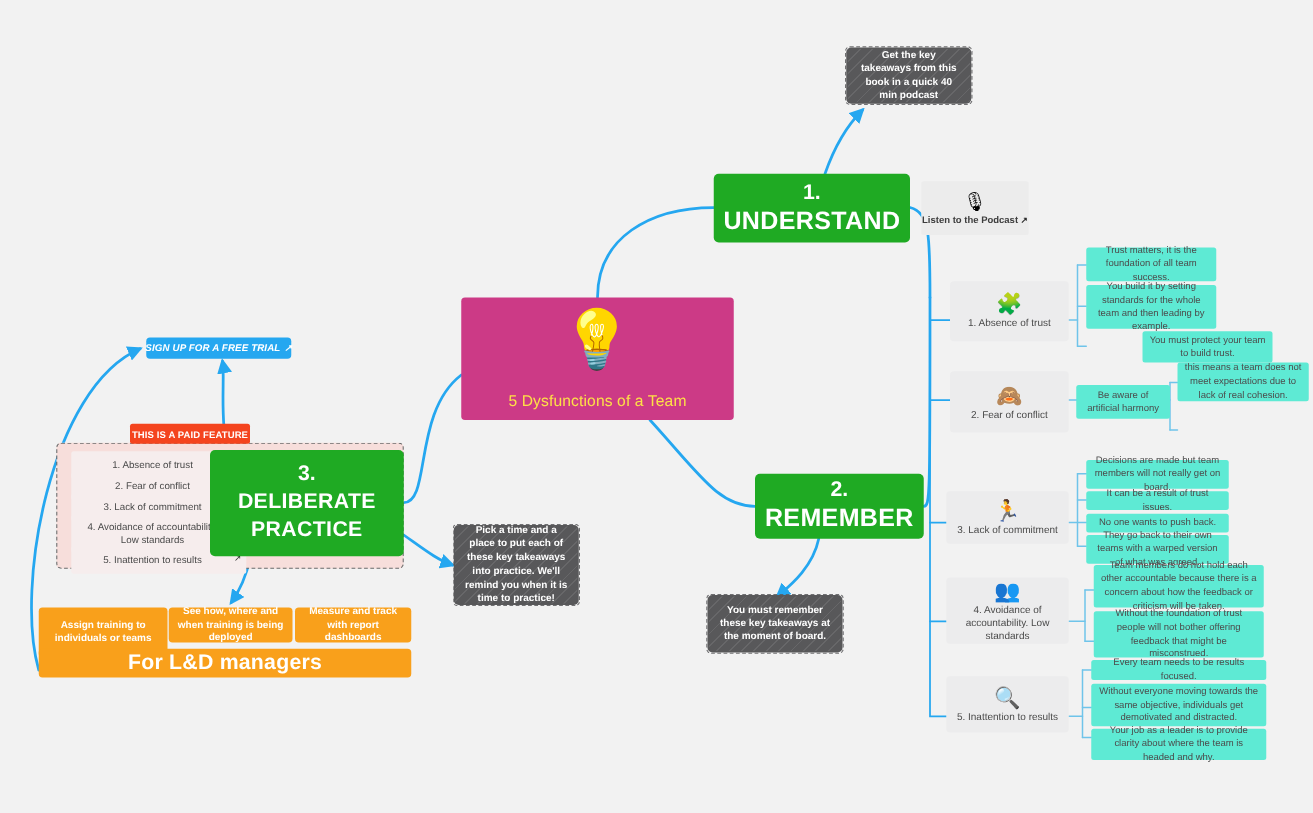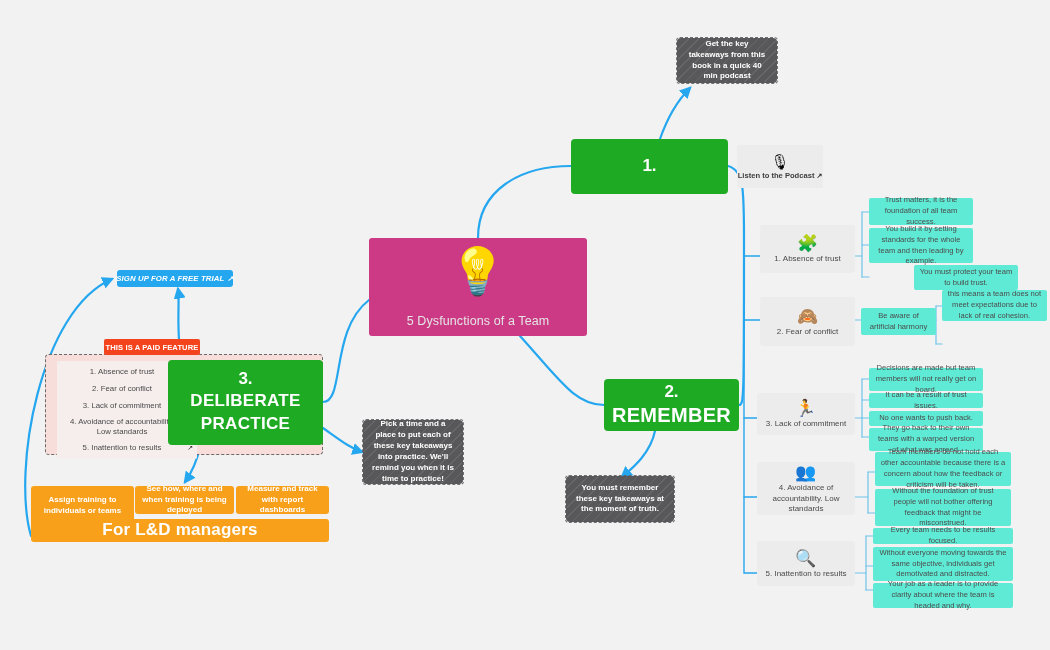--- a/index.html
+++ b/index.html
@@ -18,21 +18,21 @@
   .node{position:absolute;box-sizing:border-box;}
 
   
   .central{
     left:369px;top:238px;width:218px;height:98px;
     background:#cc3a86;border-radius:3px;
     display:flex;flex-direction:column;align-items:center;justify-content:flex-end;
     padding-bottom:8px;
   }
   .central .bulb{position:absolute;left:50%;top:10px;transform:translateX(-50%);font-size:46px;line-height:46px;}
-  .central .ctitle{color:#e5e5e5;font-size:12.5px;letter-spacing:.1px;}
+  .central .ctitle{color:#fde047;font-size:12.5px;letter-spacing:.1px;}
 
   
   .green{
     background:#1faa23;border-radius:4px;color:#fff;
     display:flex;flex-direction:column;align-items:center;justify-content:center;
     font-weight:bold;text-align:center;line-height:1.22;
   }
   .green .num{font-size:17px;font-weight:bold;}
   .green .word{font-size:20px;font-weight:bold;letter-spacing:.3px;}
   #n-understand{left:571px;top:139px;width:157px;height:55px;}
@@ -210,34 +210,35 @@
     </g>
   </svg>
 
   <div class="node central">
     <span class="bulb">💡</span>
     <span class="ctitle">5 Dysfunctions of a Team</span>
   </div>
 
   <div class="node green" id="n-understand">
     <span class="num">1.</span>
+    <span class="word">UNDERSTAND</span>
   </div>
 
   <div class="node" id="podcast-card">
     <span class="mic">🎙</span>
     <span class="plabel"><span>Listen to the Podcast</span><span class="extlink">↗</span></span>
   </div>
 
   <div class="node sketch" id="s-podcast">Get the key takeaways from this book in a quick 40 min podcast</div>
 
   <div class="node green" id="n-remember">
     <span class="num">2.</span>
     <span class="word">REMEMBER</span>
   </div>
-  <div class="node sketch" id="s-remember">You must remember these key takeaways at the moment of truth.</div>
+  <div class="node sketch" id="s-remember">You must remember these key takeaways at the moment of board.</div>
 
   <div class="node" id="paid-group"></div>
   <div class="node" id="paid-badge">THIS IS A PAID FEATURE</div>
 
   <div class="dysitem" style="left:57px;top:361px;width:118px;height:16px;">
     <span>1. Absence of trust</span>
     <span class="ext">↗</span>
   </div>
   <div class="dysitem" style="left:57px;top:378px;width:118px;height:16px;">
     <span>2. Fear of conflict</span>

